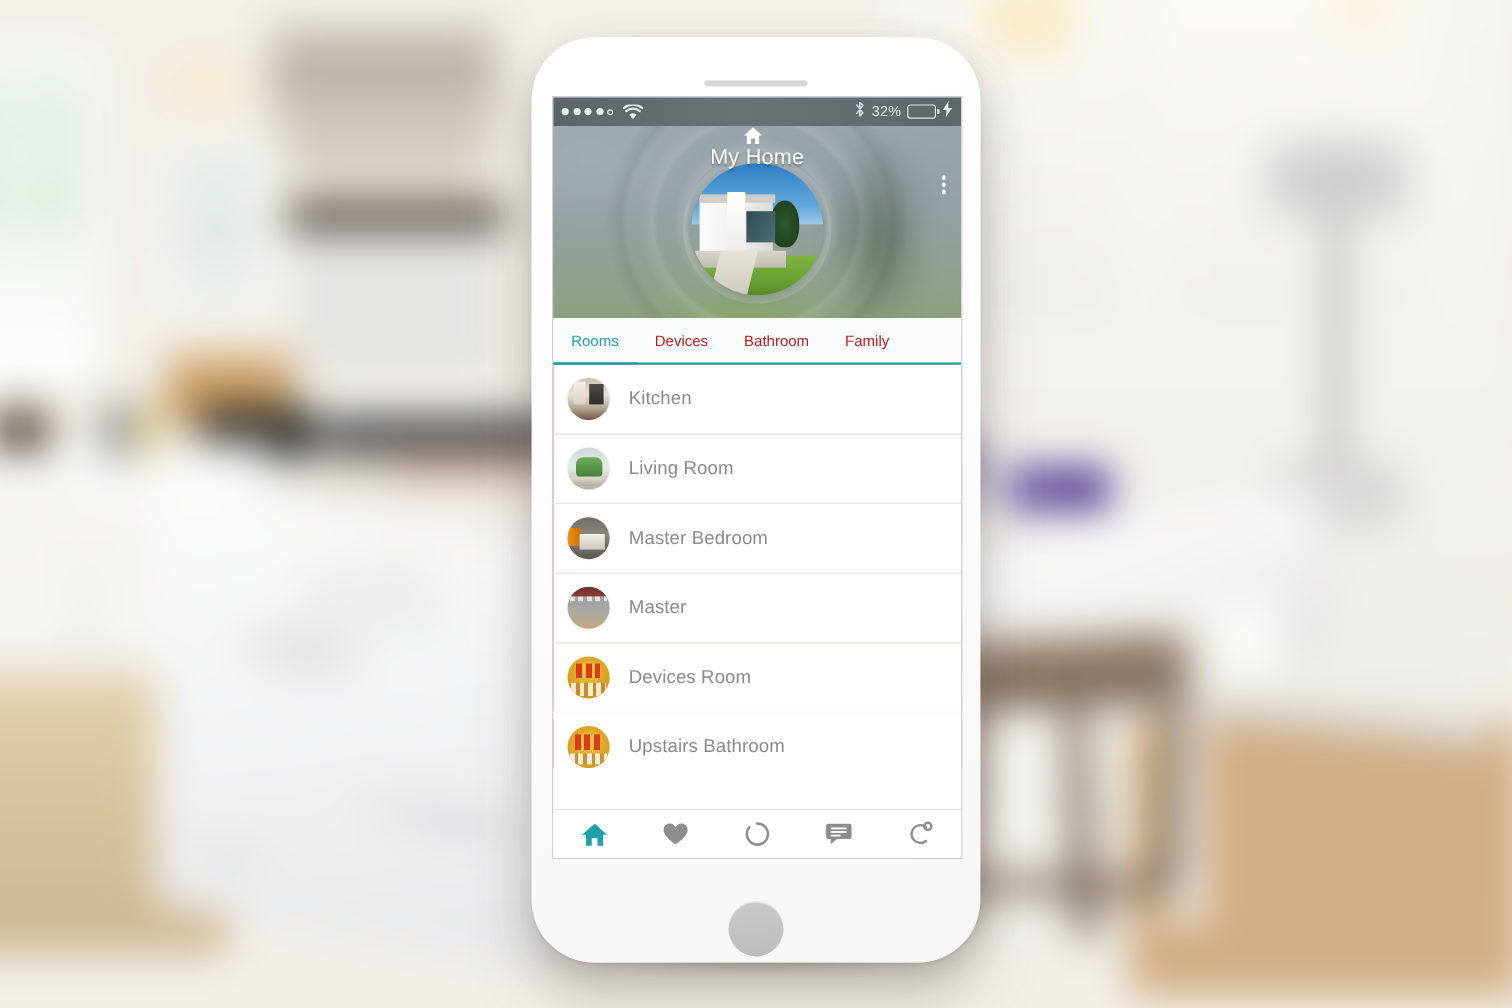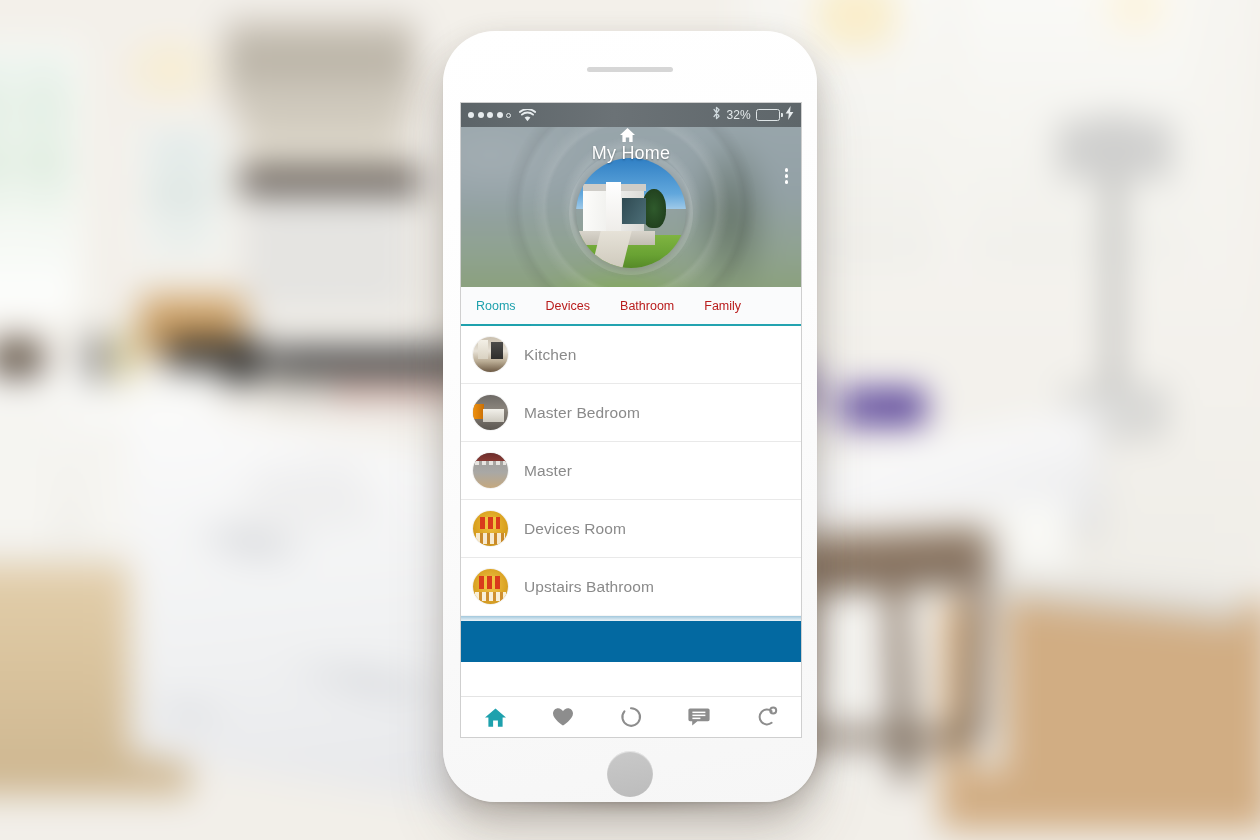--- a/index.html
+++ b/index.html
@@ -217,21 +217,21 @@
   }
   #home-button {
     position: absolute; left: 50%; top: 720px; margin-left: -23px;
     width: 46px; height: 46px; border-radius: 50%;
     background: linear-gradient(170deg, #c9c9c9, #bcbcbc);
     box-shadow: inset 0 1px 1px rgba(255,255,255,.6);
   }
 
   
   #screen {
-    position: absolute; left: 17px; top: 71px;
+    position: absolute; left: 17px; top: 49px;
     width: 342px; height: 636px;
     background: #fff;
     overflow: hidden;
     border: 1px solid #cfcfcf;
   }
 
   
   #statusbar {
     position: relative; height: 24px;
     background: linear-gradient(90deg,#5c6468 0%, #6b7276 45%, #5e666a 100%);
@@ -333,21 +333,21 @@
     content:""; position: absolute; left: 0; right: 0; bottom: -2px; height: 2px;
     background: #1ea1ad;
   }
   #tab-spacer { flex: 1 1 auto; }
 
   
   #roomlist {
     position: relative;
     height: 336px;
     overflow: hidden;
-    background: #0369a1;
+    background: #ef4444;
   }
   .room-row {
     display: flex; align-items: center; height: 58px;
     border-bottom: 1px solid #e9e9e9;
     padding-left: 12px; cursor: pointer;
     background: #fff;
   }
   .room-thumb {
     width: 35px; height: 35px; border-radius: 50%;
     flex: 0 0 35px; overflow: hidden; position: relative;
@@ -574,20 +574,24 @@
         <div id="tab-spacer"></div>
       </div>
 
       <div id="roomlist">
 
         <div class="room-row">
           <span class="room-thumb th-kitchen"></span>
           <span class="room-label">Kitchen</span>
         </div>
 
+        <div class="room-row">
+          <span class="room-thumb th-living"></span>
+          <span class="room-label">Living Room</span>
+        </div>
 
         <div class="room-row">
           <span class="room-thumb th-master"></span>
           <span class="room-label">Master Bedroom</span>
         </div>
 
         <div class="room-row">
           <span class="room-thumb th-garage"></span>
           <span class="room-label">Master</span>
         </div>

